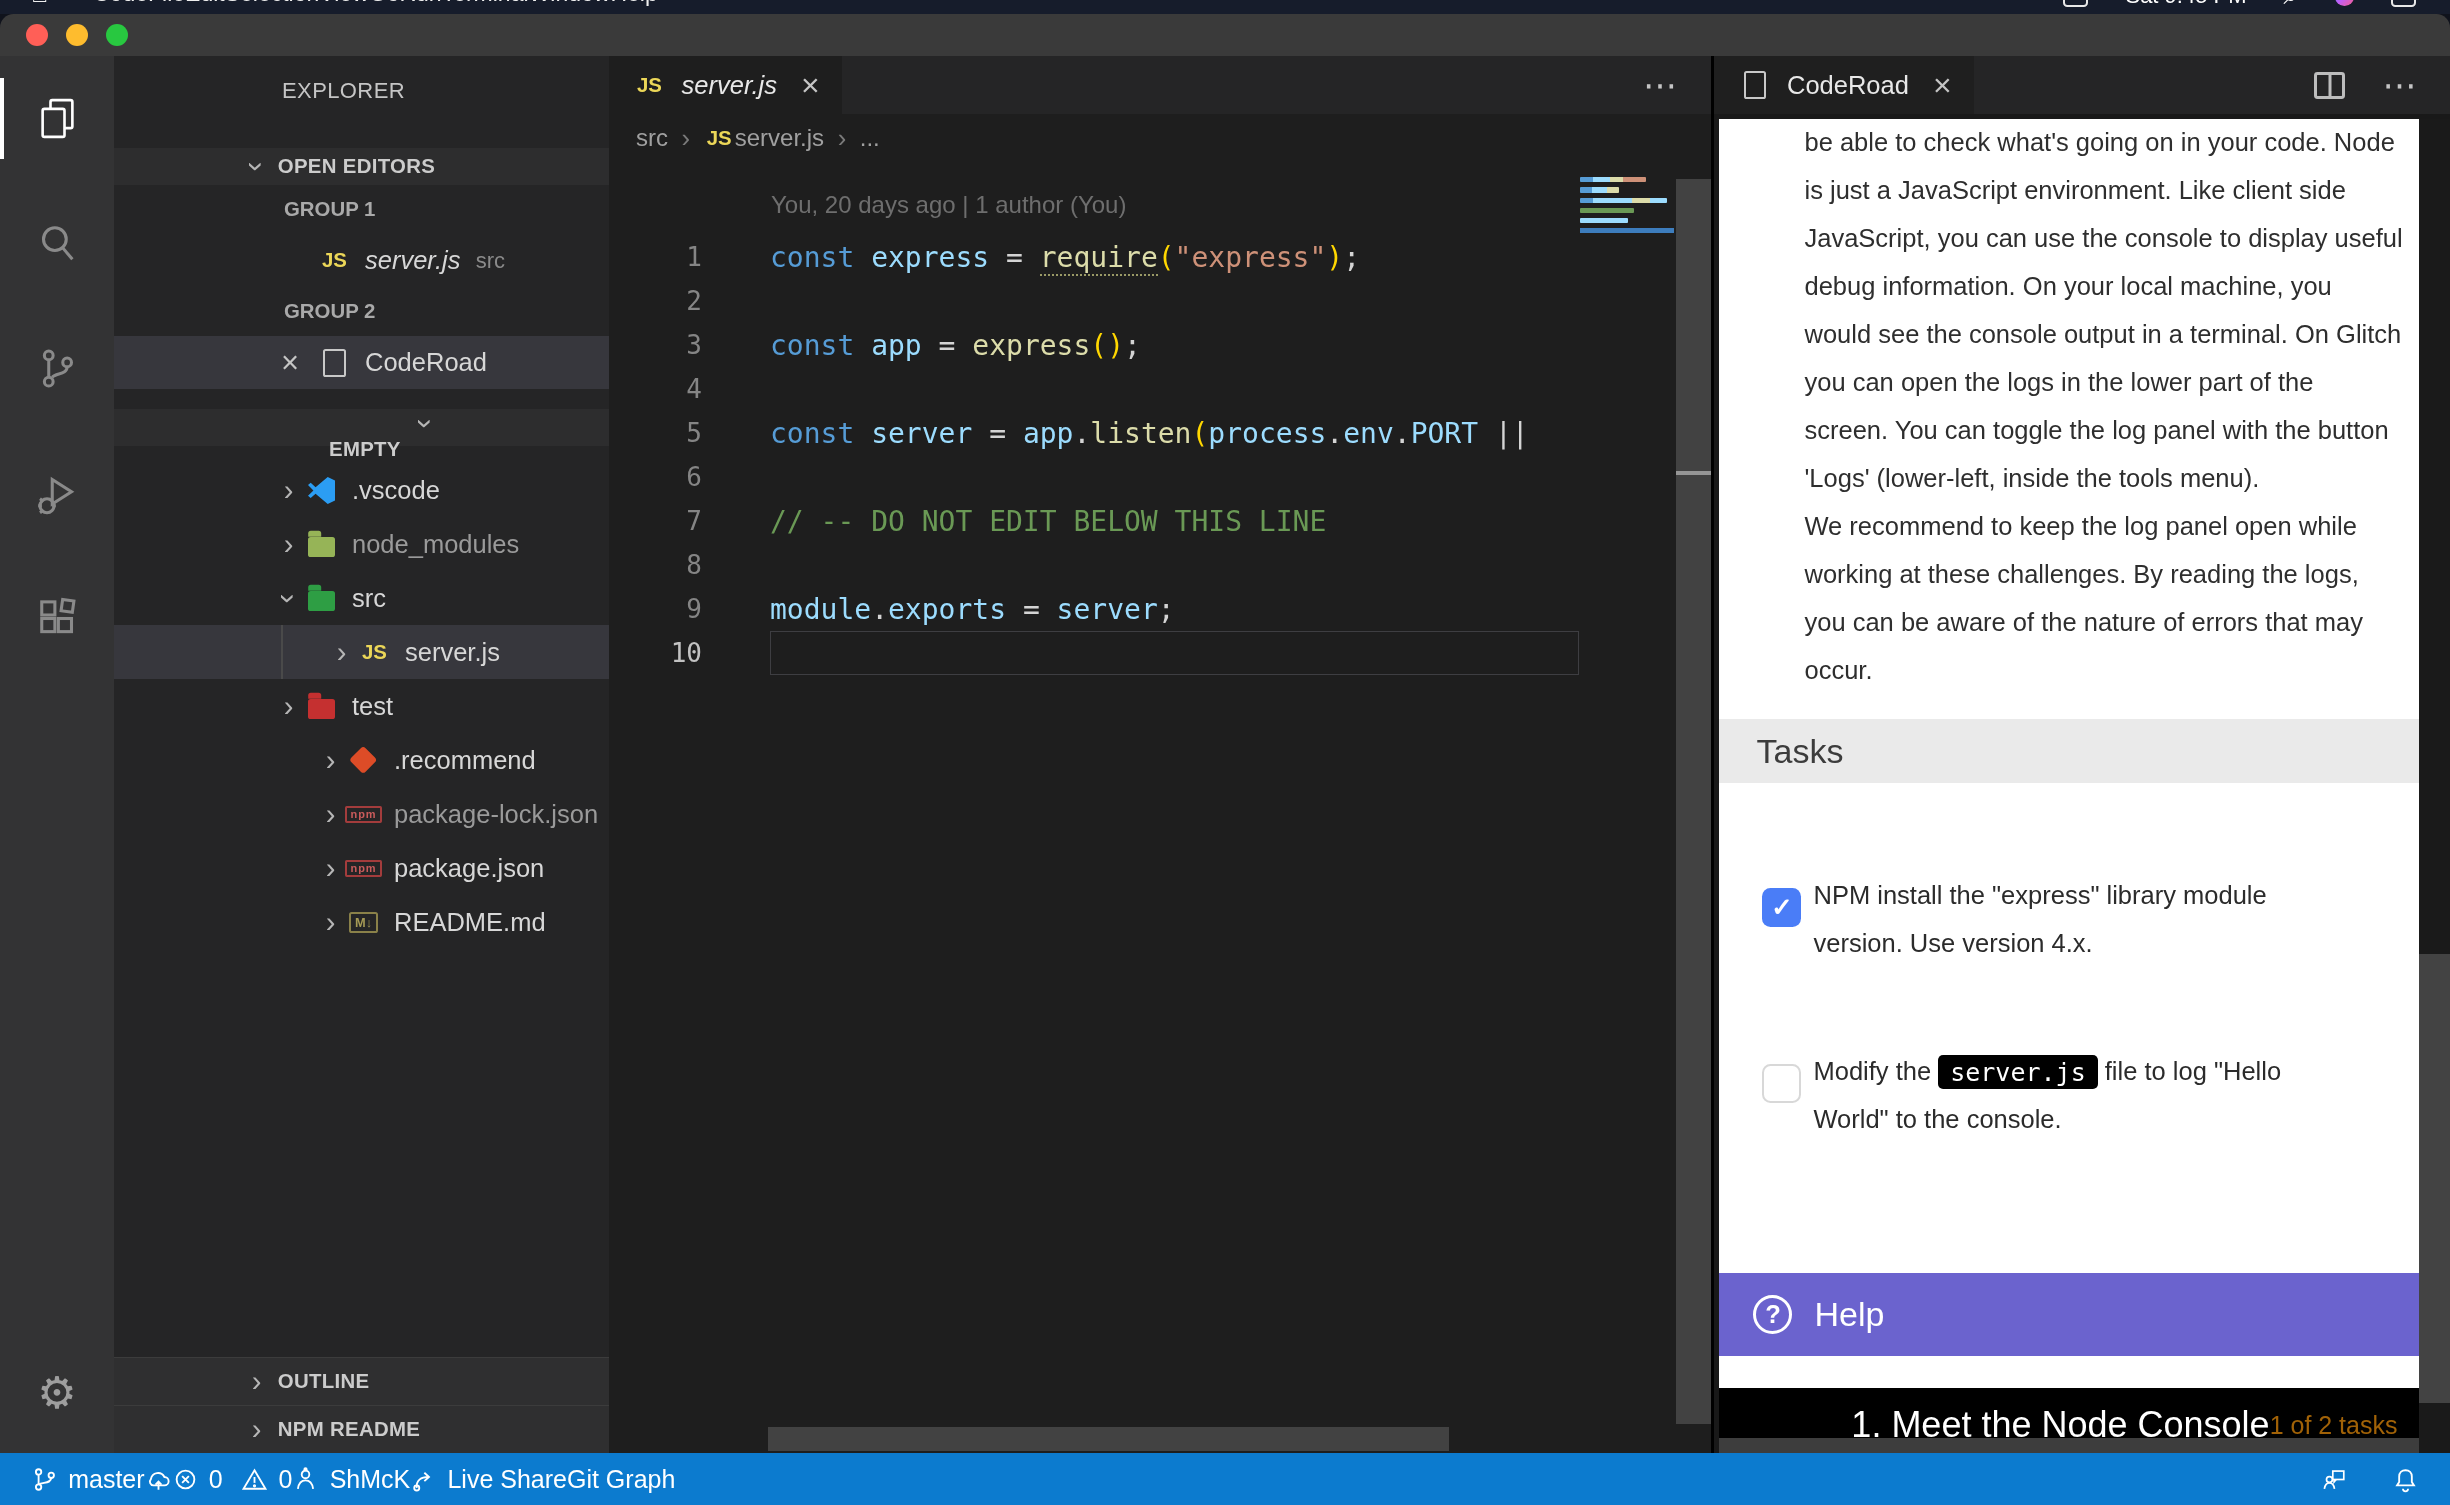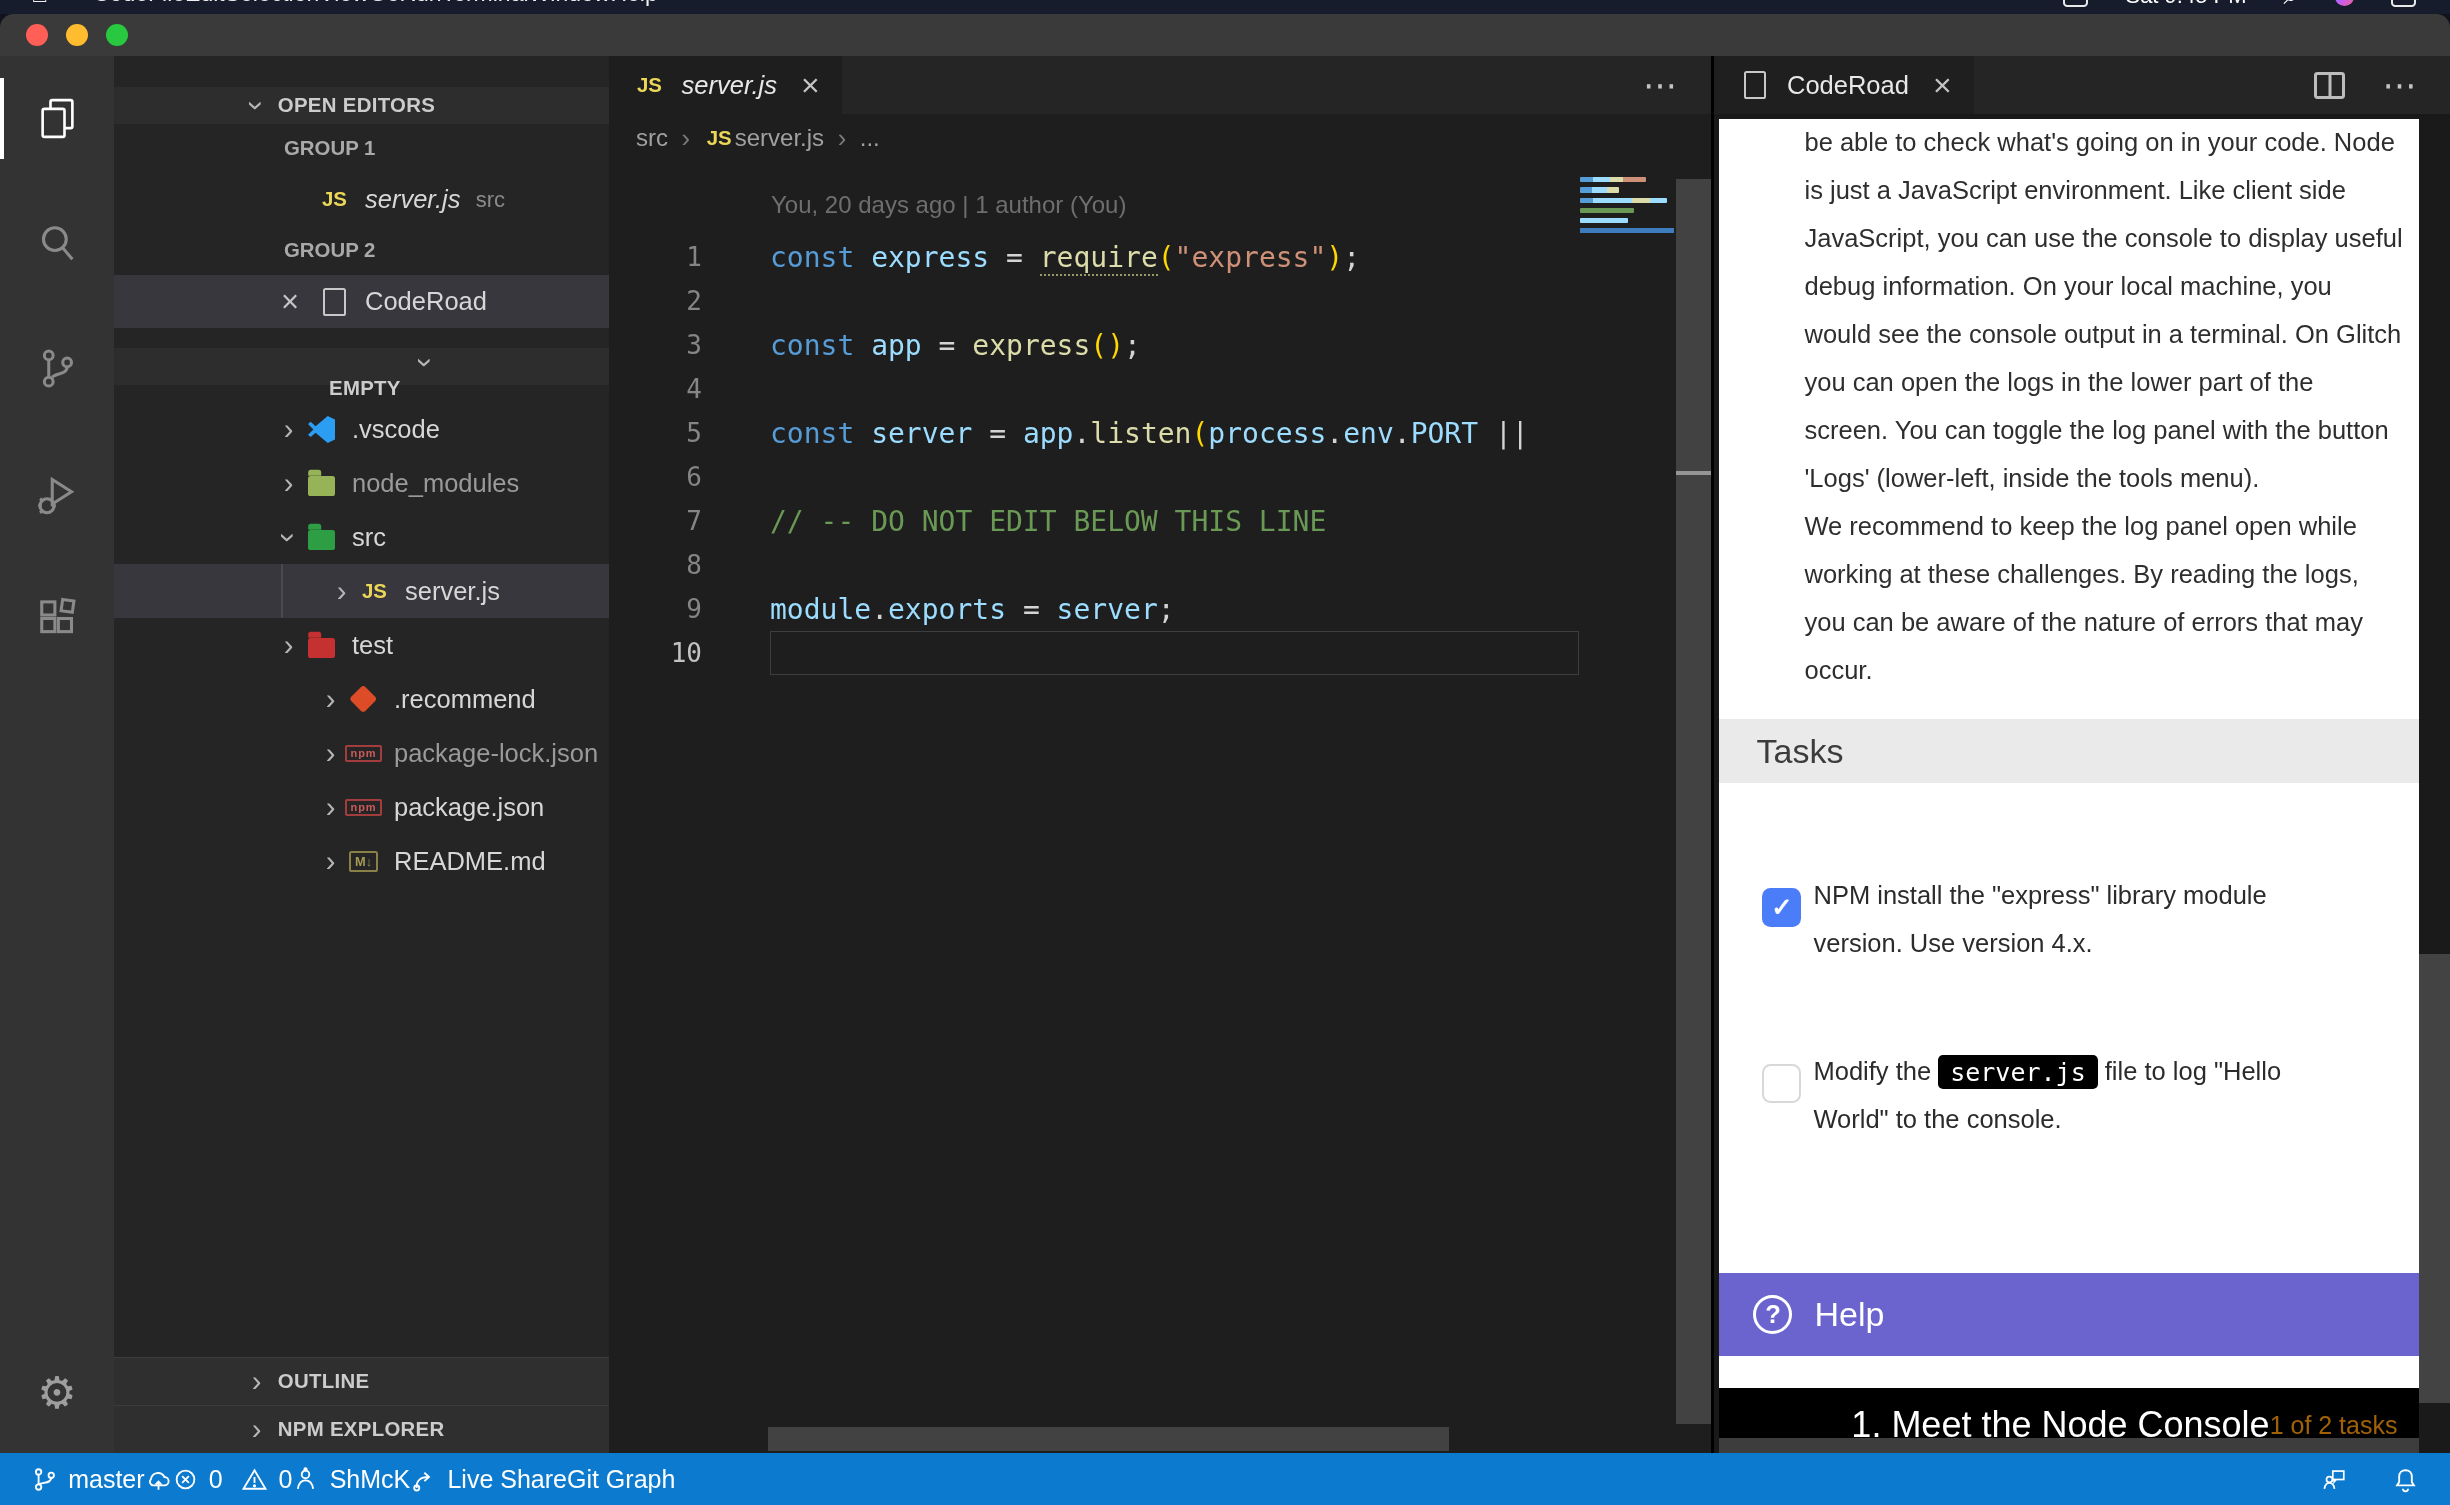--- a/index.html
+++ b/index.html
@@ -231,20 +231,21 @@
               <rect x="29" y="28" width="15" height="15"></rect>
               <rect x="10" y="9" width="15" height="15"></rect>
               <rect x="33" y="7" width="13" height="13" transform="rotate(8 39 13)"></rect>
             </g>
           </svg>
       </div>
       <div class="ab-gear">⚙</div>
     </div>
 
     <div id="sidebar">
+      <div class="explorer-title">EXPLORER</div>
 
       <div class="sec-header">
         <span class="twisty" data-chev="down"></span>
         <span class="sec-label">OPEN EDITORS</span>
       </div>
       <div>
           <div class="oe-group">
           <div class="oe-group-header">GROUP 1</div>
           <div>
               <div class="oe-item" data-selected="false">
@@ -320,21 +321,21 @@
         </div>
         </div>
 
       <div class="bottom-secs">
           <div class="bottom-sec">
           <span class="twisty"></span>
           <span class="sec-label">OUTLINE</span>
         </div>
           <div class="bottom-sec">
           <span class="twisty"></span>
-          <span class="sec-label">NPM EXPLORER</span>
+          <span class="sec-label">NPM README</span>
         </div>
         </div>
     </div>
 
     <div id="editor-group">
       <div class="tabbar">
         <div class="tab">
           <span class="icon-slot" data-icon="js"></span>
           <span class="tab-label" data-italic="true">server.js</span>
           <span class="tab-close">×</span>

